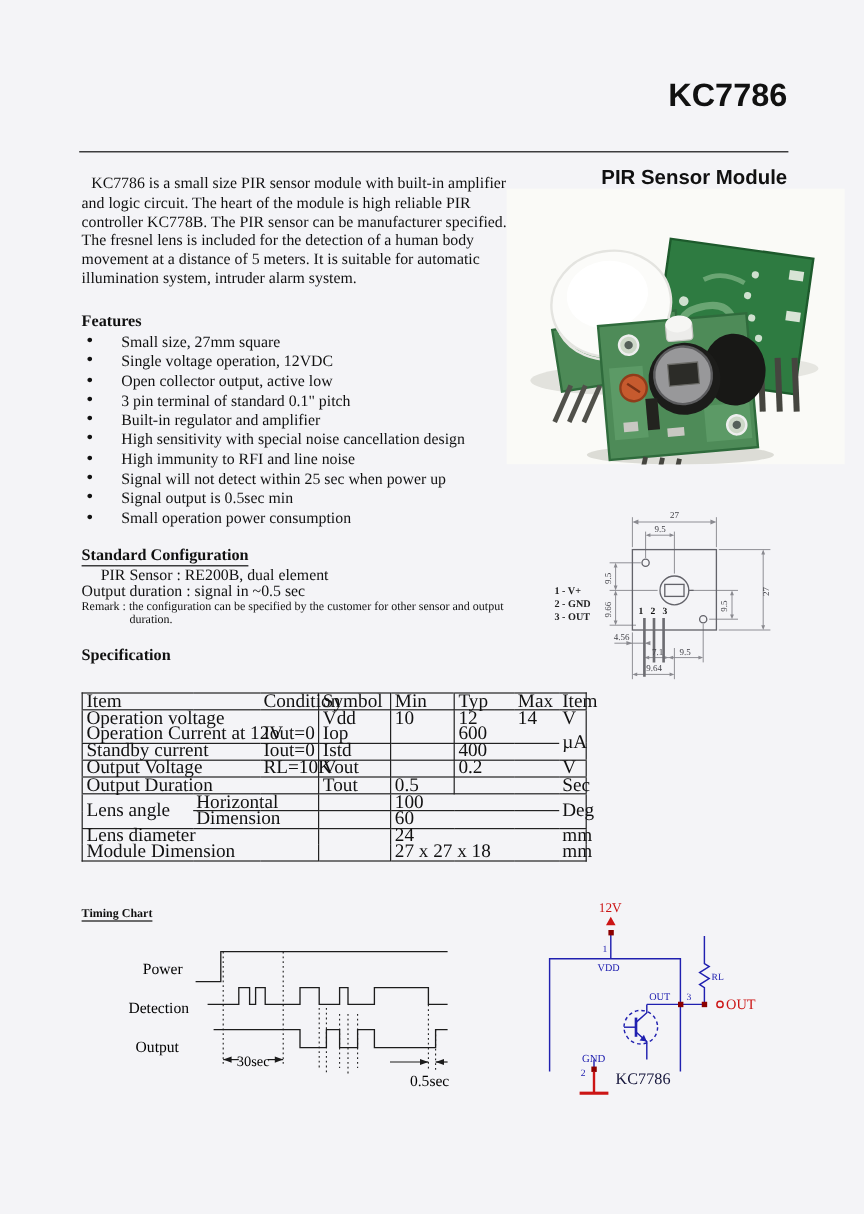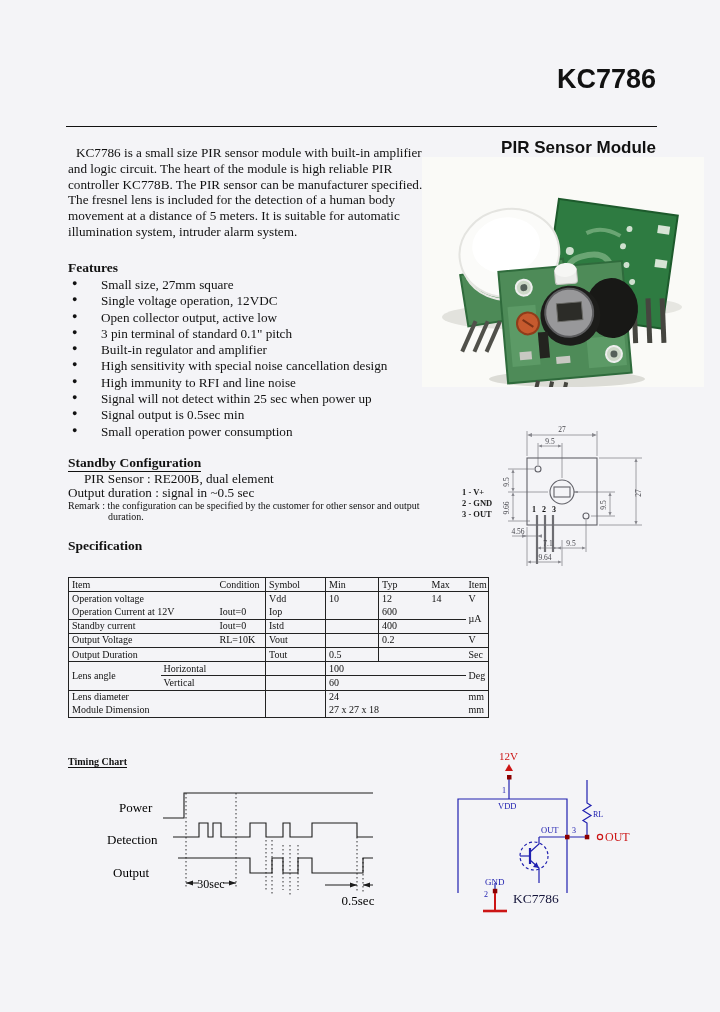--- a/index.html
+++ b/index.html
@@ -22,21 +22,21 @@
   .features-list li::before{content:"●";position:absolute;left:4px;top:1px;font-size:9px;}
   
   .stdconf-heading{left:68px;top:455px;font-size:13.5px;font-weight:bold;border-bottom:1.3px solid #111;padding-bottom:0px;}
   .conf-line1{left:84px;top:471px;font-size:13.2px;}
   .conf-line2{left:68px;top:485px;font-size:13.2px;}
   .remark1{left:68px;top:500px;font-size:10px;}
   .remark2{left:108px;top:511px;font-size:10px;}
   
   .spec-heading{left:68px;top:538px;font-size:13.5px;font-weight:bold;}
   .spec{left:68px;top:577px;border-collapse:collapse;table-layout:fixed;width:420px;
-        font-size:10px;border:1.3px solid #222;}
+        font-size:16px;border:1.3px solid #222;}
   .spec td{padding:0 3px;height:13.2px;line-height:12px;white-space:nowrap;overflow:visible;}
   .spec .br{border-right:1px solid #222;}
   .spec .bb{border-bottom:1px solid #222;}
   .spec .c{text-align:left;}
   
   .timing-heading{left:68px;top:756px;font-size:10px;font-weight:bold;border-bottom:1.3px solid #111;}
   svg text{font-family:"Liberation Serif",serif;}
   .sansT{font-family:"Liberation Sans",sans-serif !important;}
 </style>
 </head>
@@ -189,21 +189,21 @@
     <text x="95" y="147.5">9.64</text>
   </g>
   <text x="95" y="100" font-size="8" font-weight="bold" fill="#111" text-anchor="middle" letter-spacing="2">1 2 3</text>
   <g font-size="8.5" font-weight="bold" fill="#222" class="sansT" font-family="Liberation Sans, sans-serif">
     <text x="12" y="83">1 - V+</text>
     <text x="12" y="94">2 - GND</text>
     <text x="12" y="105">3 - OUT</text>
   </g>
 </svg>
 
-<div class="abs stdconf-heading">Standby Configuration</div>
+<div class="abs stdconf-heading">Standard Configuration</div>
 <div class="abs conf-line1">PIR Sensor : RE200B, dual element</div>
 <div class="abs conf-line2">Output duration : signal in ~0.5 sec</div>
 <div class="abs remark1">Remark : the configuration can be specified by the customer for other sensor and output</div>
 <div class="abs remark2">duration.</div>
 
 <div class="abs spec-heading">Specification</div>
 <table class="abs spec">
   <colgroup>
     <col style="width:92px">
       <col style="width:56px">
@@ -268,21 +268,21 @@
     <td class="bb c">Sec</td>
   </tr>
   <tr>
     <td rowspan="2" class="bb">Lens angle</td>
     <td colspan="2" class="br bb">Horizontal</td>
     <td class="br bb"></td>
     <td colspan="3" class="bb c">100</td>
     <td rowspan="2" class="bb c">Deg</td>
   </tr>
   <tr>
-    <td colspan="2" class="br bb">Vertical</td>
+    <td colspan="2" class="br bb">Dimension</td>
     <td class="br bb"></td>
     <td colspan="3" class="bb c">60</td>
   </tr>
   <tr>
     <td colspan="3" class="br">Lens diameter</td>
     <td class="br"></td>
     <td colspan="3" class="c">24</td>
     <td class="c">mm</td>
   </tr>
   <tr>

